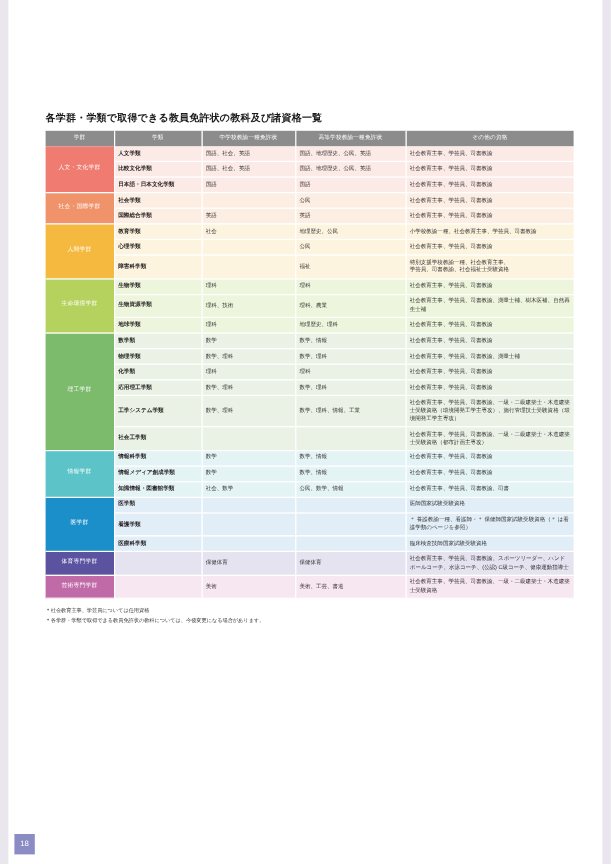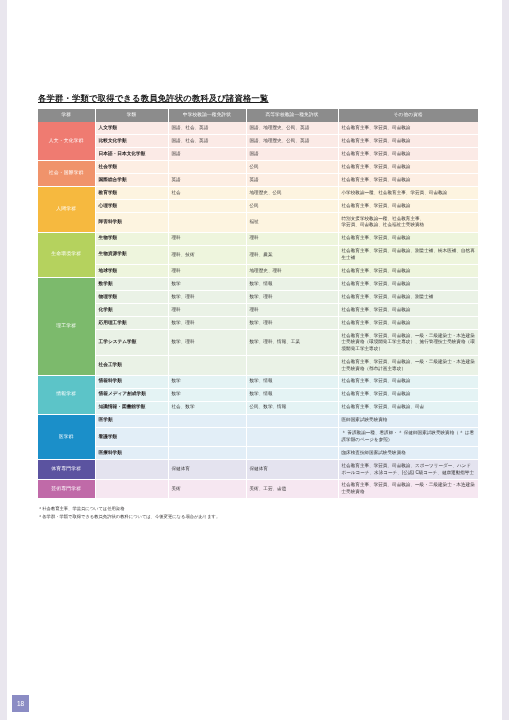--- a/index.html
+++ b/index.html
@@ -38,21 +38,20 @@
     width: 440px;
   }
 
   .page-title {
     font-size: 8.3px;
     font-weight: bold;
     letter-spacing: 0.2px;
     color: #1b1b1b;
     margin: 0 0 5px 0;
     line-height: 1.2;
-    text-decoration: underline;
   }
 
   table.licence-table {
     border-collapse: collapse;
     table-layout: fixed;
     width: 440px;
     font-size: 4.6px;
     line-height: 1.45;
   }
 

